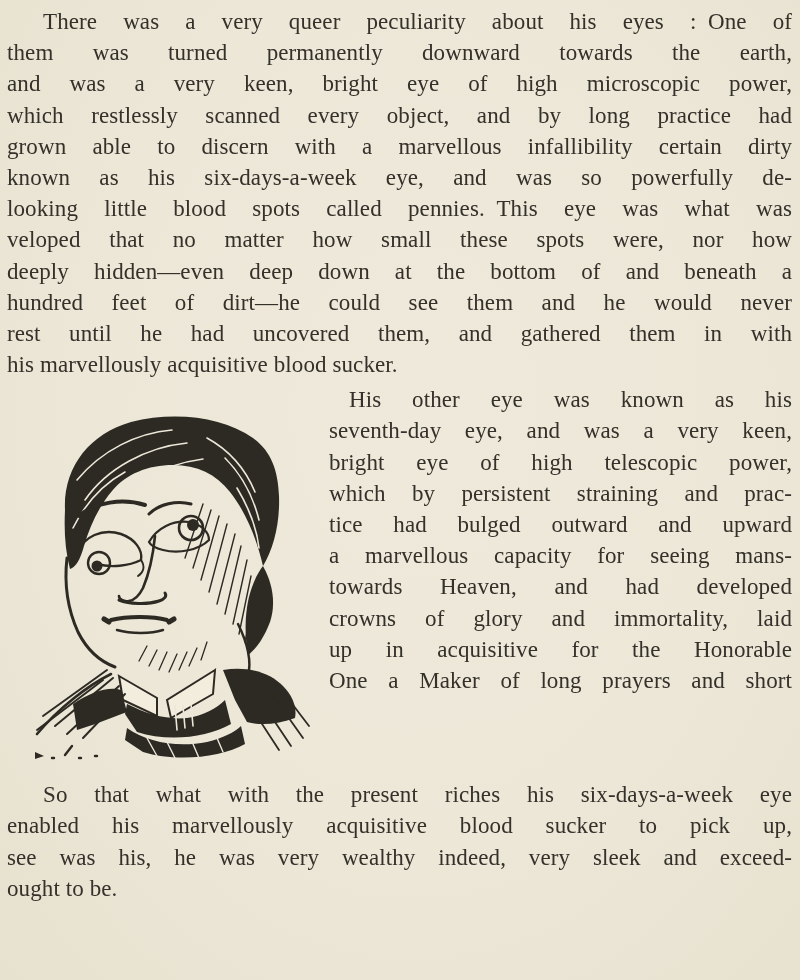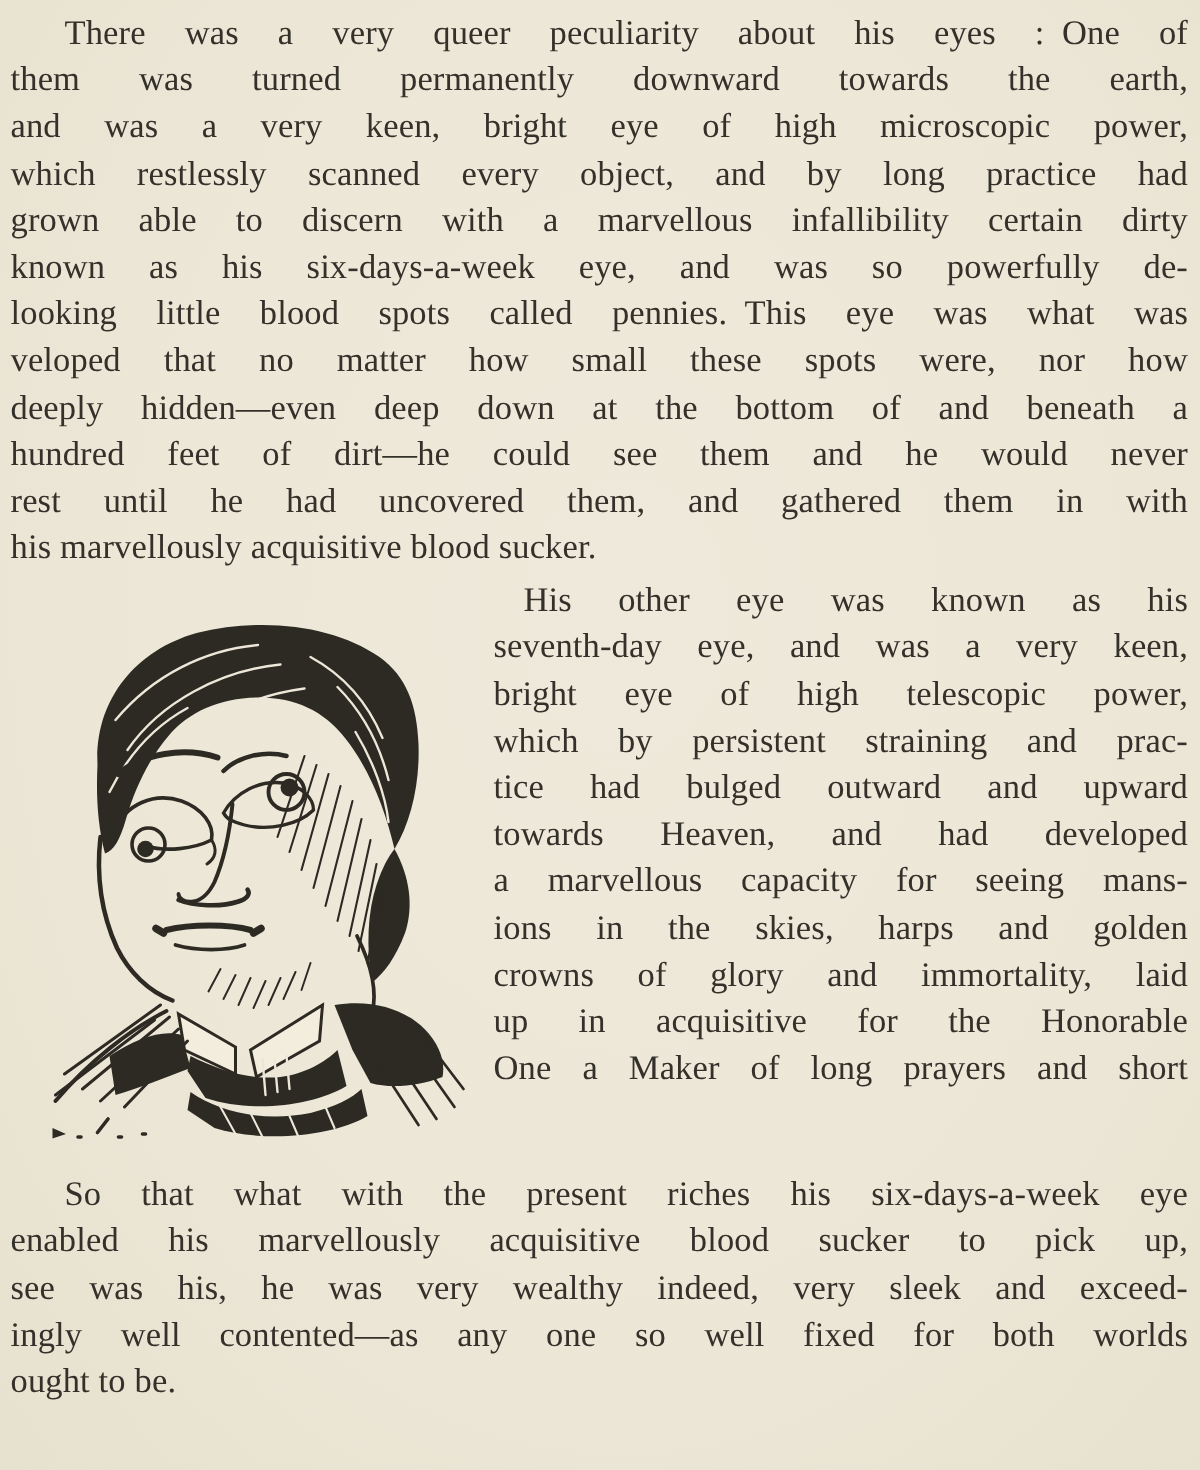--- a/index.html
+++ b/index.html
@@ -130,30 +130,28 @@
           <path d="M45,350 l2,0 M58,347 l7,-9 M72,350 l2,0 M88,348 l2,0" stroke-width="2.4"></path>
         </g>
       </svg>
     </div>
     <div class="col2">
       <div class="line indent-b">His other eye was known as his</div>
       <div class="line">seventh-day eye, and was a very keen,</div>
       <div class="line">bright eye of high telescopic power,</div>
       <div class="line">which by persistent straining and prac-</div>
       <div class="line">tice had bulged outward and upward</div>
+      <div class="line">a marvellous capacity for seeing mans-</div>
       <div class="line">towards Heaven, and had developed</div>
-      <div class="line">a marvellous capacity for seeing mans-</div>
-      <div class="line">ions in the skies, harps and golden</div>
       <div class="line">crowns of glory and immortality, laid</div>
       <div class="line">up in acquisitive for the Honorable</div>
       <div class="line">One a Maker of long prayers and short</div>
     </div>
   </div>
 
   <div class="p3">
     <div class="line indent-a">So that what with the present riches his six-days-a-week eye</div>
     <div class="line">enabled his marvellously acquisitive blood sucker to pick up,</div>
     <div class="line">see was his, he was very wealthy indeed, very sleek and exceed-</div>
-    <div class="line">ingly well contented—as any one so well fixed for both worlds</div>
     <div class="line end">ought to be.</div>
   </div>
 
 </div>
 
 </body></html>

